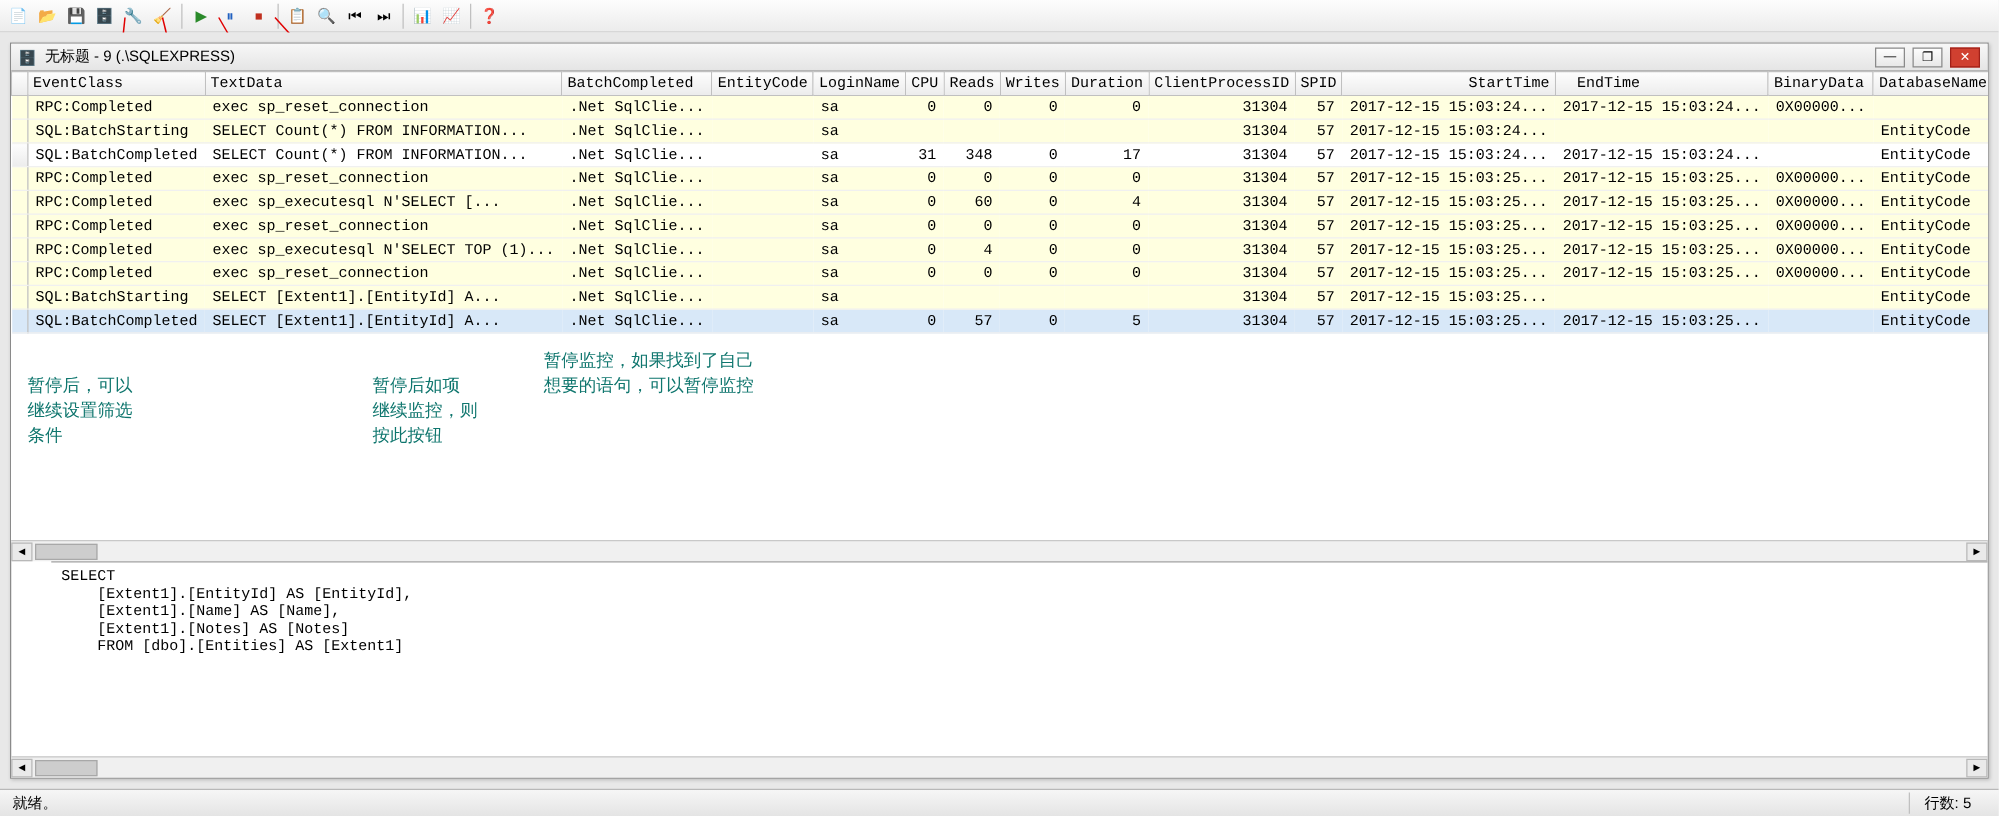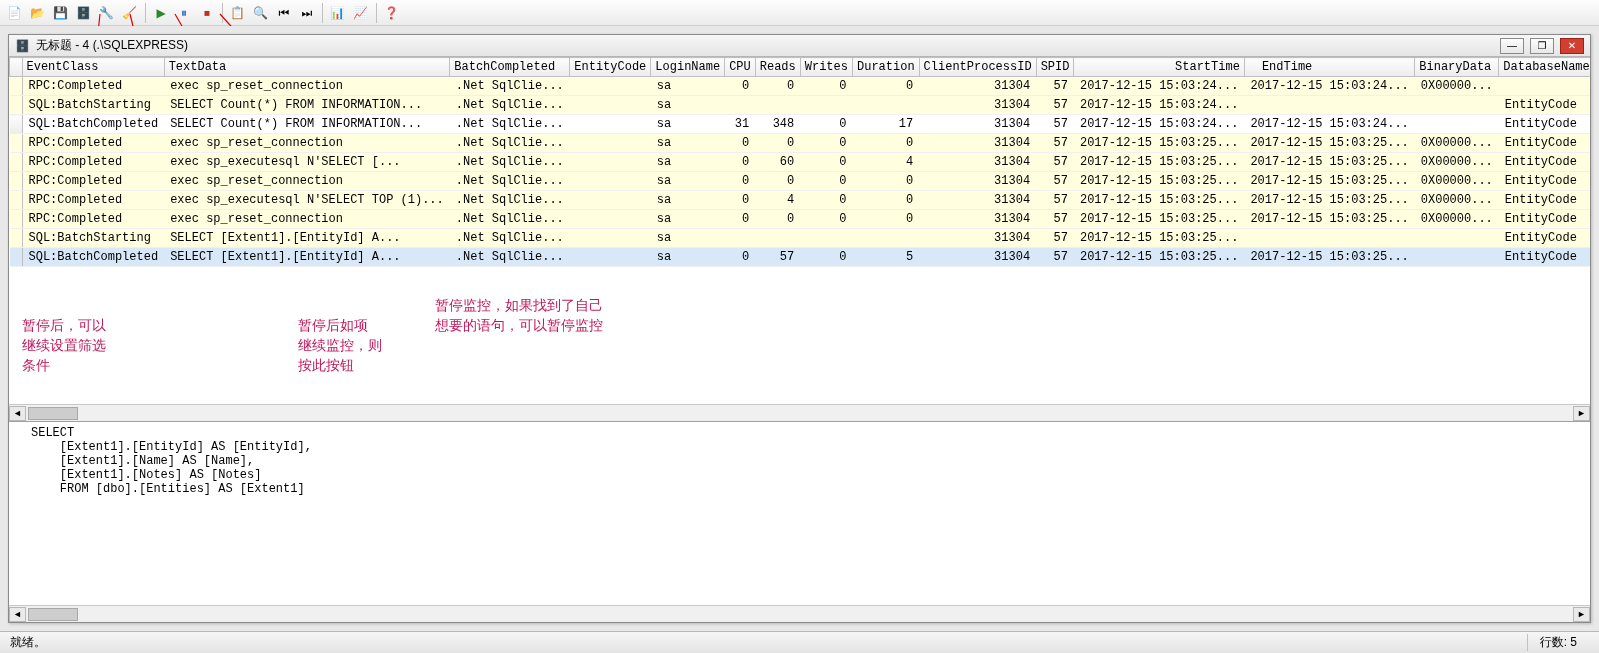--- a/index.html
+++ b/index.html
@@ -15,23 +15,23 @@
 .winbtn.close { background:#d04030; color:#fff; border-color:#a02018; }
 .grid-wrap { flex:1; overflow:auto; position:relative; background:#fff; }
 .grid { border-collapse:collapse; width:100%; font-family:Consolas,"Courier New",monospace; font-size:12px; }
 .grid th { background:linear-gradient(#fdfdfd,#ececec); border:1px solid #c0c0c0; padding:2px 4px; text-align:left; font-weight:normal; white-space:nowrap; position:sticky; top:0; }
 .grid td { border-bottom:1px solid #f0f0f0; padding:2px 6px; white-space:nowrap; }
 .grid tr.yellow td { background:#ffffe0; }
 .grid tr.sel td { background:#d8e8f8; }
 .grid td.num { text-align:right; }
 .rowhdr { width:18px; background:linear-gradient(#fdfdfd,#ececec); border-right:1px solid #c0c0c0; }
 .annos { position:absolute; top:280px; left:20px; right:0; height:120px; pointer-events:none; }
-.anno { position:absolute; color:#be185d; font-family:"SimSun","宋体",serif; font-size:14px; line-height:20px; white-space:pre;margin-top:16px; }
+.anno { position:absolute; color:#0f766e; font-family:"SimSun","宋体",serif; font-size:14px; line-height:20px; white-space:pre; }
 svg.arrows { position:absolute; top:0; left:0; pointer-events:none; }
-.detail { height:184px; border-top:1px solid #a0a0a0; background:#fff; font-family:Consolas,"Courier New",monospace; font-size:12px; padding:4px 22px; white-space:pre; overflow:auto;}
+.detail { height:156px; border-top:1px solid #a0a0a0; background:#fff; font-family:Consolas,"Courier New",monospace; font-size:12px; padding:4px 8px; white-space:pre; overflow:auto;margin-left:32px;}
 .hscroll { height:17px; background:#f0f0f0; border-top:1px solid #c8c8c8; display:flex; align-items:center; }
 .hscroll .thumb { width:50px; height:13px; background:#cdcdcd; border:1px solid #a8a8a8; margin-left:2px; }
 .hscroll .arrow { width:17px; height:15px; background:#eaeaea; border:1px solid #b8b8b8; display:flex; align-items:center; justify-content:center; font-size:9px;}
 .statusbar { position:absolute; bottom:0; left:0; right:0; height:22px; background:linear-gradient(#f6f6f6,#e4e4e4); border-top:1px solid #b8b8b8; display:flex; align-items:center; padding:0 10px; font-size:12px;}
 .statusbar .spacer { flex:1; }
 .statusbar .cell { border-left:1px solid #c0c0c0; padding:0 12px; }
 </style>
 </head>
 <body>
 
@@ -67,21 +67,21 @@
 <line x1="100" y1="14" x2="70" y2="300" stroke="#e00000" stroke-width="1.2" marker-end="url(#ah)"></line>
     <line x1="130" y1="14" x2="200" y2="300" stroke="#e00000" stroke-width="1.2" marker-end="url(#ah)"></line>
     <line x1="175" y1="14" x2="340" y2="300" stroke="#e00000" stroke-width="1.2" marker-end="url(#ah)"></line>
     <line x1="220" y1="14" x2="460" y2="280" stroke="#e00000" stroke-width="1.2" marker-end="url(#ah)"></line>
   </svg>
 
 <div class="mdi-area">
   <div class="mdi-child">
     <div class="mdi-title">
       <span>🗄️</span>
-      <span>无标题 - 4 (.\SQLEXPRESS)</span>
+      <span>无标题 - 9 (.\SQLEXPRESS)</span>
       <span class="spacer"></span>
       <span class="winbtn">—</span>
       <span class="winbtn">❐</span>
       <span class="winbtn close">✕</span>
     </div>
     <div class="grid-wrap">
       <table class="grid" id="grid">
           <thead>
             <tr>
               <th class="rowhdr"></th>

